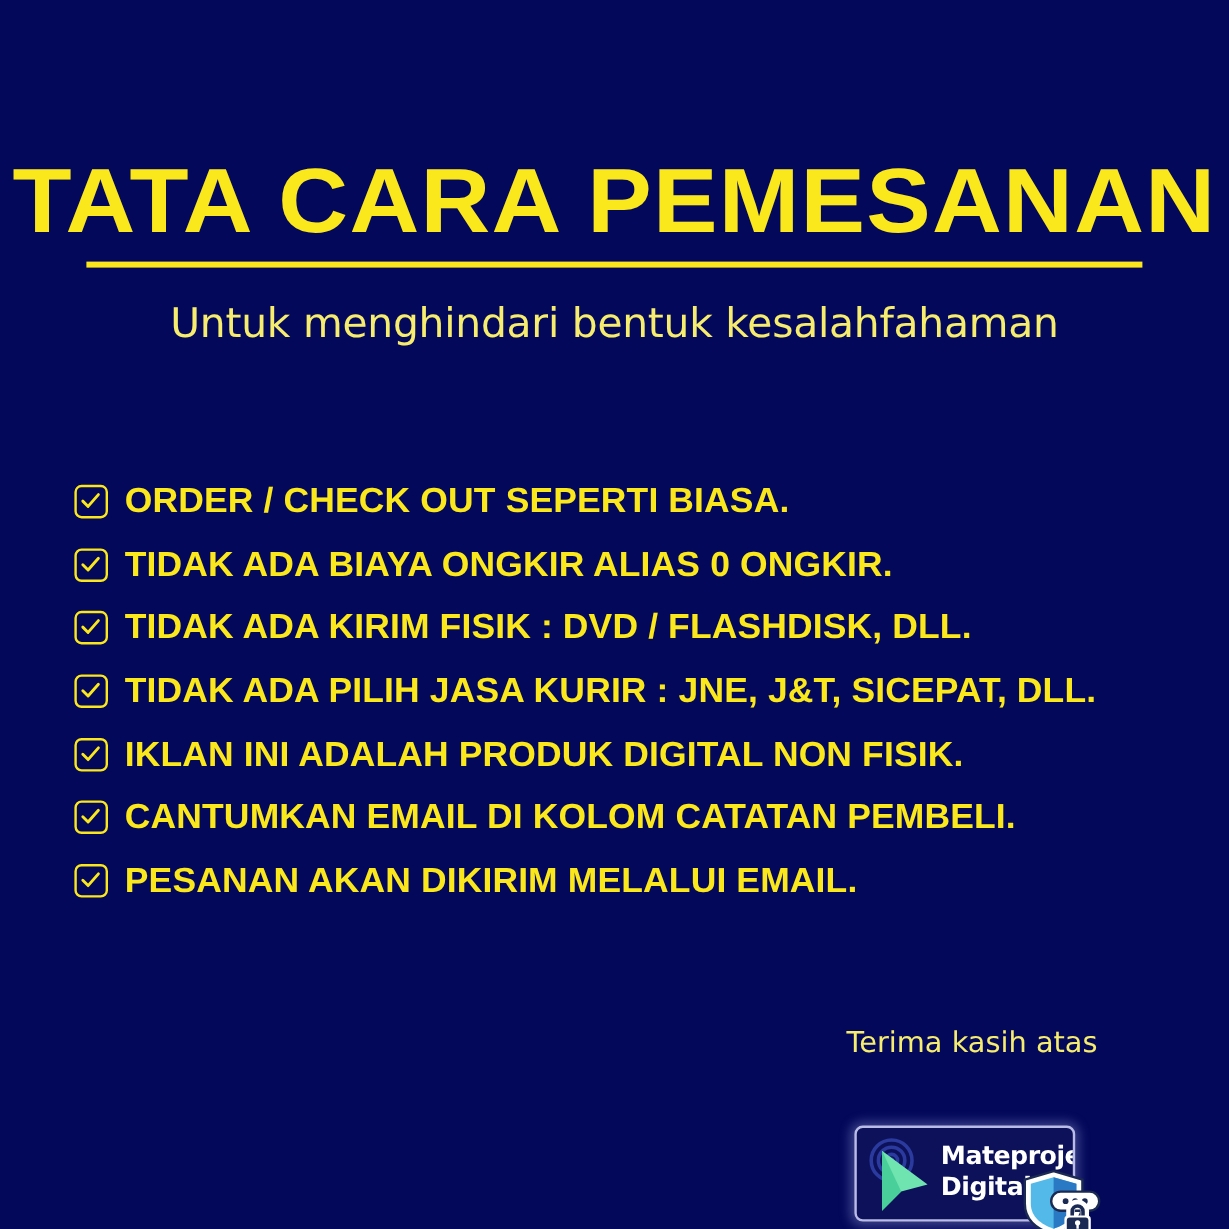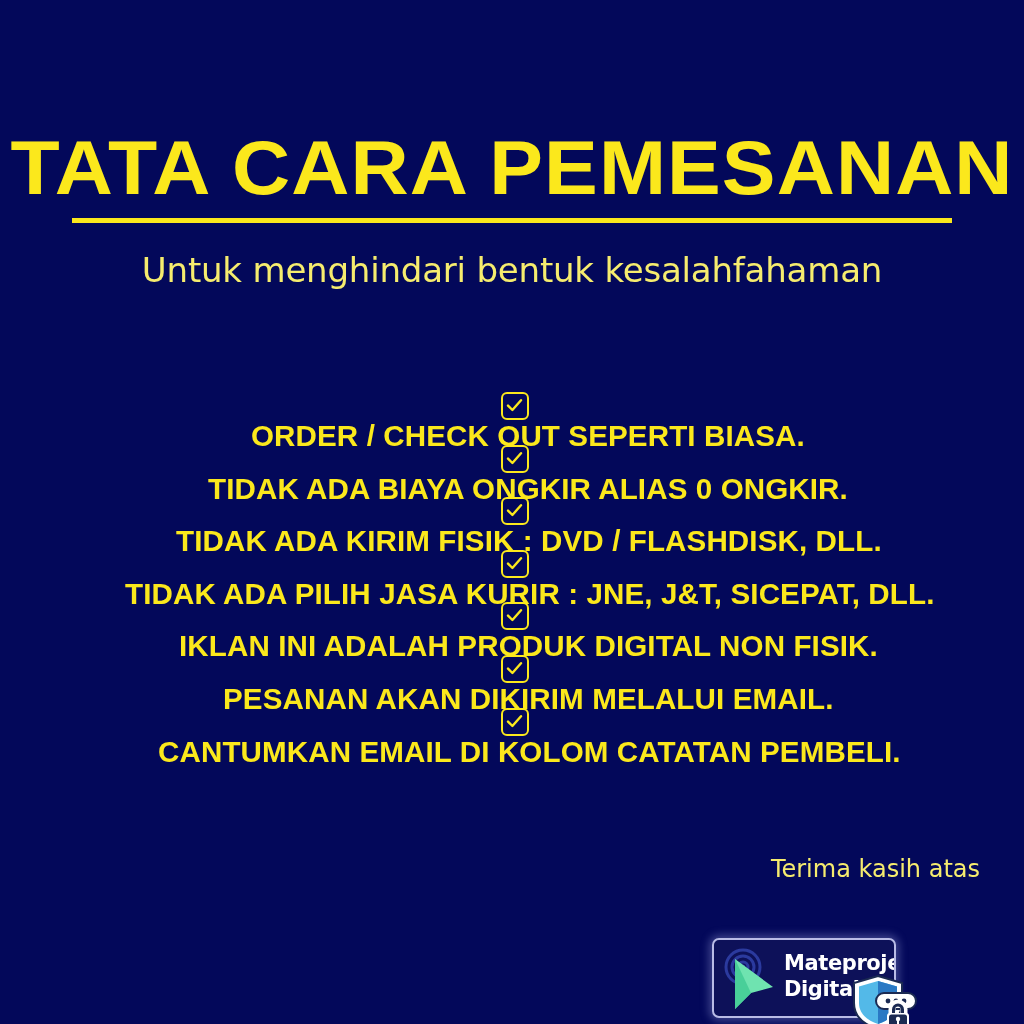--- a/index.html
+++ b/index.html
@@ -67,21 +67,20 @@
   .checklist {
     position: absolute;
     left: 62px;
     top: 352px;
     width: 920px;
   }
   .check-item {
     display: flex;
     align-items: center;
     height: 52.6px;
-    flex-direction: column;
   }
   .checkbox {
     flex: 0 0 auto;
     width: 28px;
     height: 28px;
     border: 2.5px solid #fbe81c;
     border-radius: 6px;
     position: relative;
     box-sizing: border-box;
     margin-right: 14px;
@@ -104,21 +103,21 @@
     transform: scaleX(1.02);
     transform-origin: left center;
   }
 
   
   .thanks {
     position: absolute;
     left: 640px;
     top: 812px;
     width: 340px;
-    text-align: right;
+    text-align: center;
     color: #f6ec6e;
     font-family: "DejaVu Sans", sans-serif;
     font-size: 24px;
     font-weight: 400;
     line-height: 34px;
   }
   .thanks div { white-space: nowrap; }
 
   
   .logo-wrap {
@@ -228,30 +227,30 @@
       </span>
       <span class="check-label">IKLAN INI ADALAH PRODUK DIGITAL NON FISIK.</span>
     </div>
 
     <div class="check-item">
       <span class="checkbox">
         <svg viewBox="0 0 17 17">
             <path d="M2 8.6 L6.4 13 L15 3.2" fill="none" stroke="#fbe81c" stroke-width="2.4" stroke-linecap="round" stroke-linejoin="round"></path>
           </svg>
       </span>
+      <span class="check-label">CANTUMKAN EMAIL DI KOLOM CATATAN PEMBELI.</span>
+    </div>
+
+    <div class="check-item">
+      <span class="checkbox">
+        <svg viewBox="0 0 17 17">
+            <path d="M2 8.6 L6.4 13 L15 3.2" fill="none" stroke="#fbe81c" stroke-width="2.4" stroke-linecap="round" stroke-linejoin="round"></path>
+          </svg>
+      </span>
       <span class="check-label">PESANAN AKAN DIKIRIM MELALUI EMAIL.</span>
-    </div>
-
-    <div class="check-item">
-      <span class="checkbox">
-        <svg viewBox="0 0 17 17">
-            <path d="M2 8.6 L6.4 13 L15 3.2" fill="none" stroke="#fbe81c" stroke-width="2.4" stroke-linecap="round" stroke-linejoin="round"></path>
-          </svg>
-      </span>
-      <span class="check-label">CANTUMKAN EMAIL DI KOLOM CATATAN PEMBELI.</span>
     </div>
 
 
   </div>
 
   <div class="thanks">
     <div>Terima kasih atas</div>
   </div>
 
   <div class="logo-wrap">

